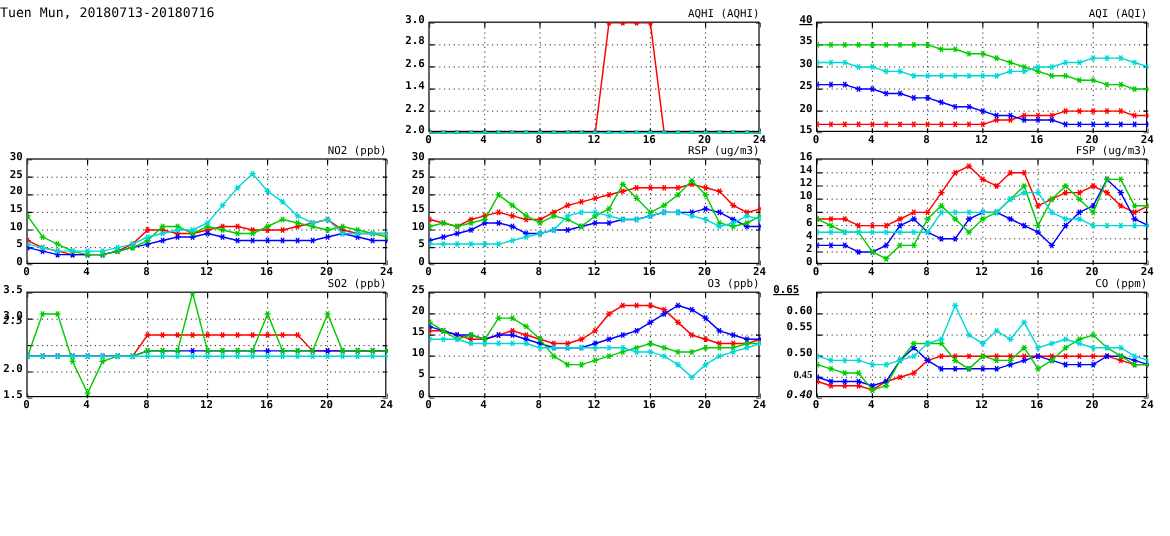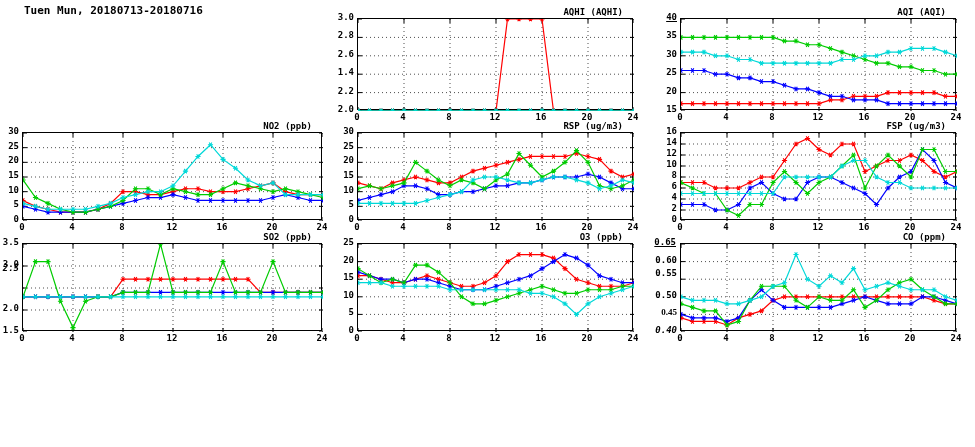--- a/index.html
+++ b/index.html
@@ -1,20 +1,20 @@
 <!DOCTYPE html>
 <html><head>
 <meta charset="utf-8">
 <style>
   html,body{margin:0;padding:0;background:#ffffff;}
   body{width:975px;height:447px;font-family:"DejaVu Sans Mono",monospace;color:#000;position:relative;overflow:hidden;}
-  #title{position:absolute;left:24px;top:4px;font-size:11px;font-weight:bold;letter-spacing:0px;white-space:pre;text-align:center;}
+  #title{position:absolute;left:0;top:4px;font-size:11px;font-weight:normal;letter-spacing:0px;white-space:pre;text-align:center;}
   .panel{position:absolute;}
   .plotbox{position:absolute;border:1px solid #000;box-sizing:border-box;background:#fff;}
-  .ptitle{position:absolute;font-size:9px;font-weight:bold;right:10px;top:-11px;white-space:nowrap;}
+  .ptitle{position:absolute;font-size:9px;font-weight:normal;right:0;top:-11px;white-space:nowrap;}
   svg{display:block;position:absolute;left:0;top:0;}
   .ticklabel{position:absolute;font-size:9px;font-weight:bold;white-space:nowrap;}
 </style>
 </head>
 <body>
 
 <div id="title">Tuen Mun, 20180713-20180716</div>
 
 <div class="panel" id="panel-aqhi" style="left: 357px; top: 18px; width: 276px; height: 92px;">
     <div class="plotbox" style="left: 0px; top: 0px; width: 276px; height: 92px;">
@@ -520,21 +520,21 @@
         <path d="M0.00,52.80L11.50,56.32L23.00,56.32L34.50,56.32L46.00,59.84L57.50,59.84L69.00,56.32L80.50,52.80L92.00,42.24L103.50,38.72L115.00,10.56L126.50,35.20L138.00,42.24L149.50,31.68L161.00,38.72L172.50,24.64L184.00,45.76L195.50,42.24L207.00,38.72L218.50,42.24L230.00,45.76L241.50,45.76L253.00,45.76L264.50,52.80L276.00,56.32" fill="none" stroke="#00d8d8" stroke-width="1.2"></path>
         <path d="M-2.60,52.80L2.60,52.80M-1.30,50.55L1.30,55.05M1.30,50.55L-1.30,55.05M8.90,56.32L14.10,56.32M10.20,54.07L12.80,58.57M12.80,54.07L10.20,58.57M20.40,56.32L25.60,56.32M21.70,54.07L24.30,58.57M24.30,54.07L21.70,58.57M31.90,56.32L37.10,56.32M33.20,54.07L35.80,58.57M35.80,54.07L33.20,58.57M43.40,59.84L48.60,59.84M44.70,57.59L47.30,62.09M47.30,57.59L44.70,62.09M54.90,59.84L60.10,59.84M56.20,57.59L58.80,62.09M58.80,57.59L56.20,62.09M66.40,56.32L71.60,56.32M67.70,54.07L70.30,58.57M70.30,54.07L67.70,58.57M77.90,52.80L83.10,52.80M79.20,50.55L81.80,55.05M81.80,50.55L79.20,55.05M89.40,42.24L94.60,42.24M90.70,39.99L93.30,44.49M93.30,39.99L90.70,44.49M100.90,38.72L106.10,38.72M102.20,36.47L104.80,40.97M104.80,36.47L102.20,40.97M112.40,10.56L117.60,10.56M113.70,8.31L116.30,12.81M116.30,8.31L113.70,12.81M123.90,35.20L129.10,35.20M125.20,32.95L127.80,37.45M127.80,32.95L125.20,37.45M135.40,42.24L140.60,42.24M136.70,39.99L139.30,44.49M139.30,39.99L136.70,44.49M146.90,31.68L152.10,31.68M148.20,29.43L150.80,33.93M150.80,29.43L148.20,33.93M158.40,38.72L163.60,38.72M159.70,36.47L162.30,40.97M162.30,36.47L159.70,40.97M169.90,24.64L175.10,24.64M171.20,22.39L173.80,26.89M173.80,22.39L171.20,26.89M181.40,45.76L186.60,45.76M182.70,43.51L185.30,48.01M185.30,43.51L182.70,48.01M192.90,42.24L198.10,42.24M194.20,39.99L196.80,44.49M196.80,39.99L194.20,44.49M204.40,38.72L209.60,38.72M205.70,36.47L208.30,40.97M208.30,36.47L205.70,40.97M215.90,42.24L221.10,42.24M217.20,39.99L219.80,44.49M219.80,39.99L217.20,44.49M227.40,45.76L232.60,45.76M228.70,43.51L231.30,48.01M231.30,43.51L228.70,48.01M238.90,45.76L244.10,45.76M240.20,43.51L242.80,48.01M242.80,43.51L240.20,48.01M250.40,45.76L255.60,45.76M251.70,43.51L254.30,48.01M254.30,43.51L251.70,48.01M261.90,52.80L267.10,52.80M263.20,50.55L265.80,55.05M265.80,50.55L263.20,55.05M273.40,56.32L278.60,56.32M274.70,54.07L277.30,58.57M277.30,54.07L274.70,58.57" stroke="#00d8d8" stroke-width="1.1" fill="none"></path>
       </svg>
     </div>
     <div class="ptitle">CO (ppm)</div>
     <div class="ticklabel" style="right: 279px; top: 82px; font-style: italic;">0.40</div>
     <div class="ticklabel" style="right: 279px; top: 64.4px; font-family: Liberation Serif, serif;">0.45</div>
     <div class="ticklabel" style="right: 279px; top: 46.8px;">0.50</div>
     <div class="ticklabel" style="right: 279px; top: 25px;">0.55</div>
     <div class="ticklabel" style="right: 279px; top: 11.6px;">0.60</div>
-    <div class="ticklabel" style="right: 280px; top: -6px; text-decoration: underline;">0.65</div>
+    <div class="ticklabel" style="right: 290px; top: -6px; text-decoration: underline;">0.65</div>
     <div class="ticklabel" style="left: -2.7px; top: 90px;">0</div>
     <div class="ticklabel" style="left: 43.3px; top: 90px;">4</div>
     <div class="ticklabel" style="left: 89.3px; top: 90px;">8</div>
     <div class="ticklabel" style="left: 132.6px; top: 90px;">12</div>
     <div class="ticklabel" style="left: 178.6px; top: 90px;">16</div>
     <div class="ticklabel" style="left: 224.6px; top: 90px;">20</div>
     <div class="ticklabel" style="left: 270.6px; top: 90px;">24</div>
   </div>
 
 </body></html>

